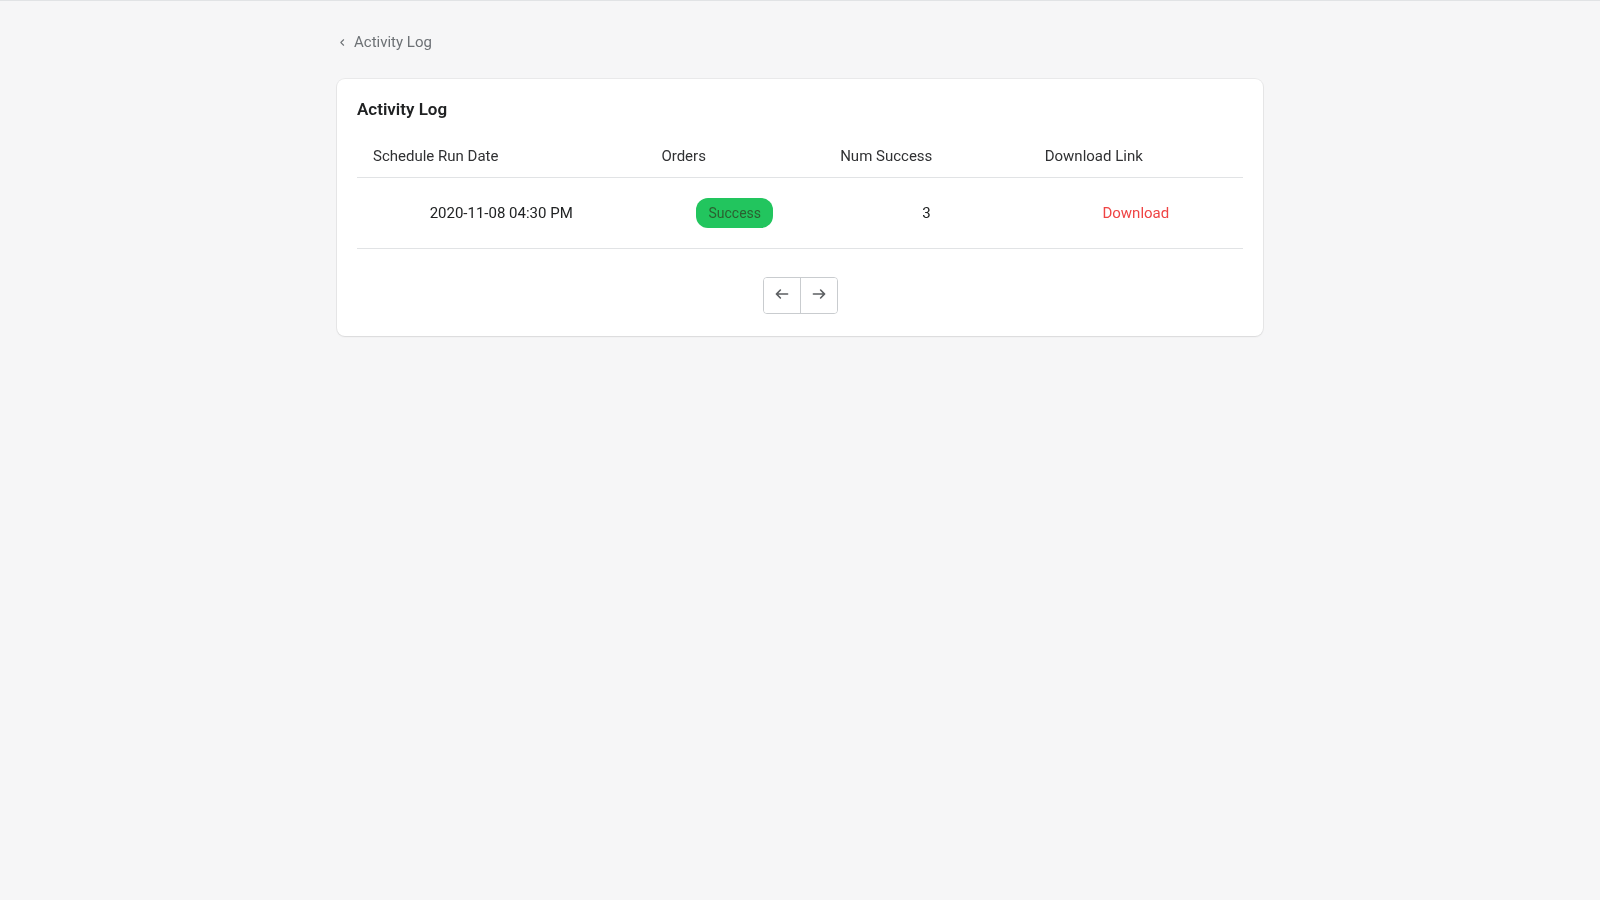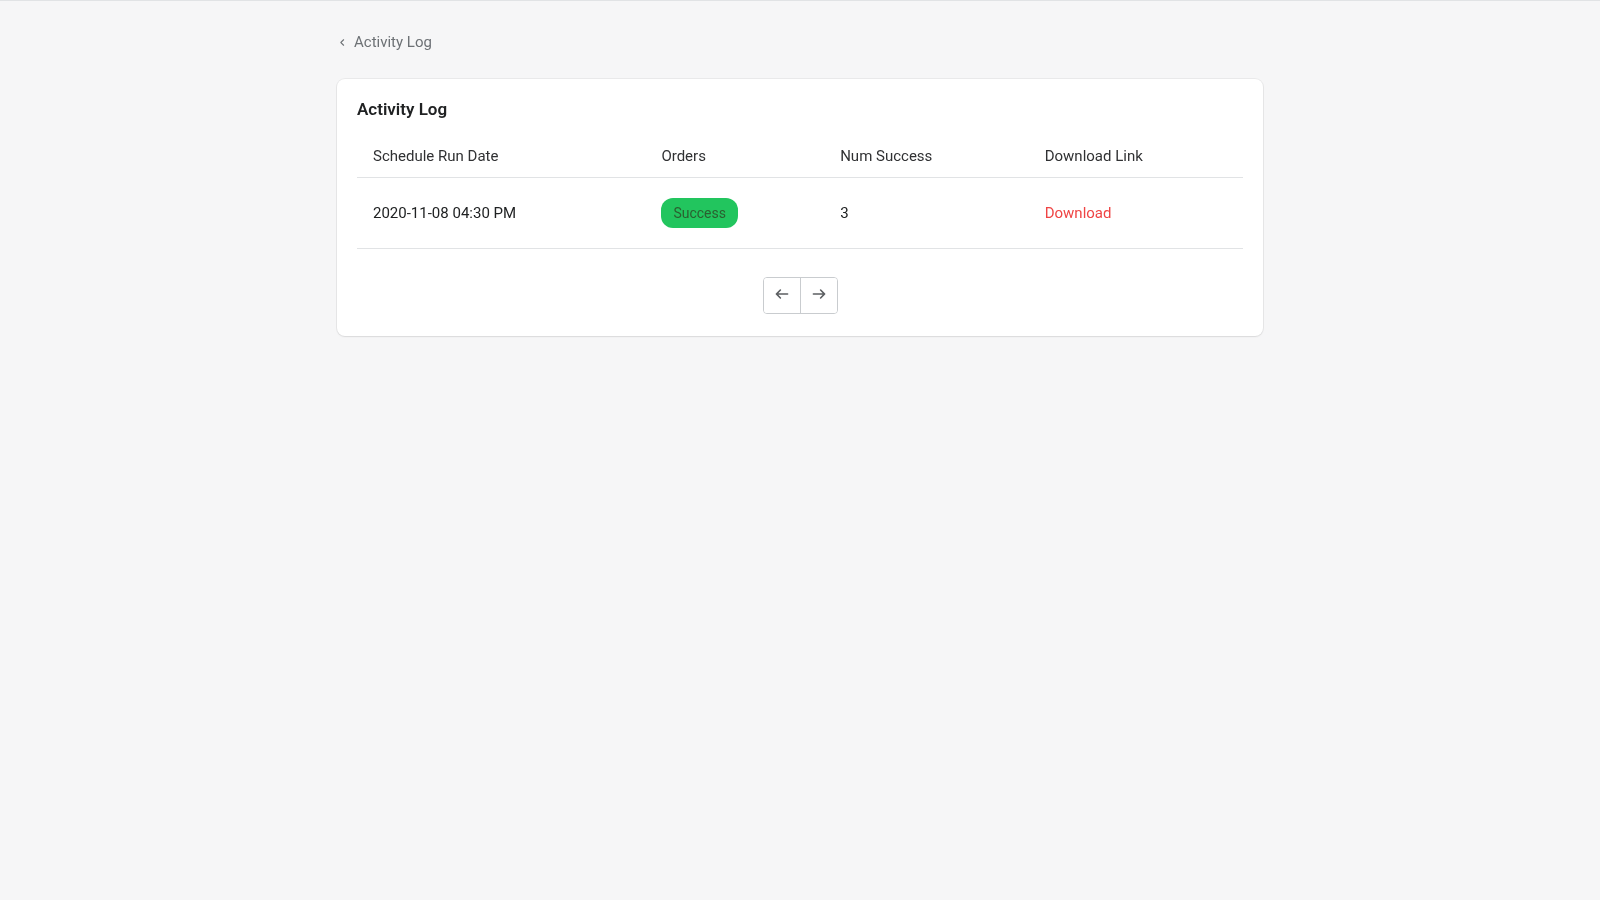--- a/index.html
+++ b/index.html
@@ -75,20 +75,21 @@
       font-weight: 400;
       color: #303133;
       padding: 12px 16px;
       border-bottom: 1px solid #e1e3e5;
     }
     .table tbody td {
       padding: 20px 16px;
       font-size: 15px;
       color: #202223;
       border-bottom: 1px solid #e1e3e5;
+      text-align: center;
     }
     .badge {
       display: inline-block;
       background-color: #22c55e;
       color: #2b6030;
       font-size: 14px;
       padding: 7px 12px;
       border-radius: 12px;
     }
     .link {

